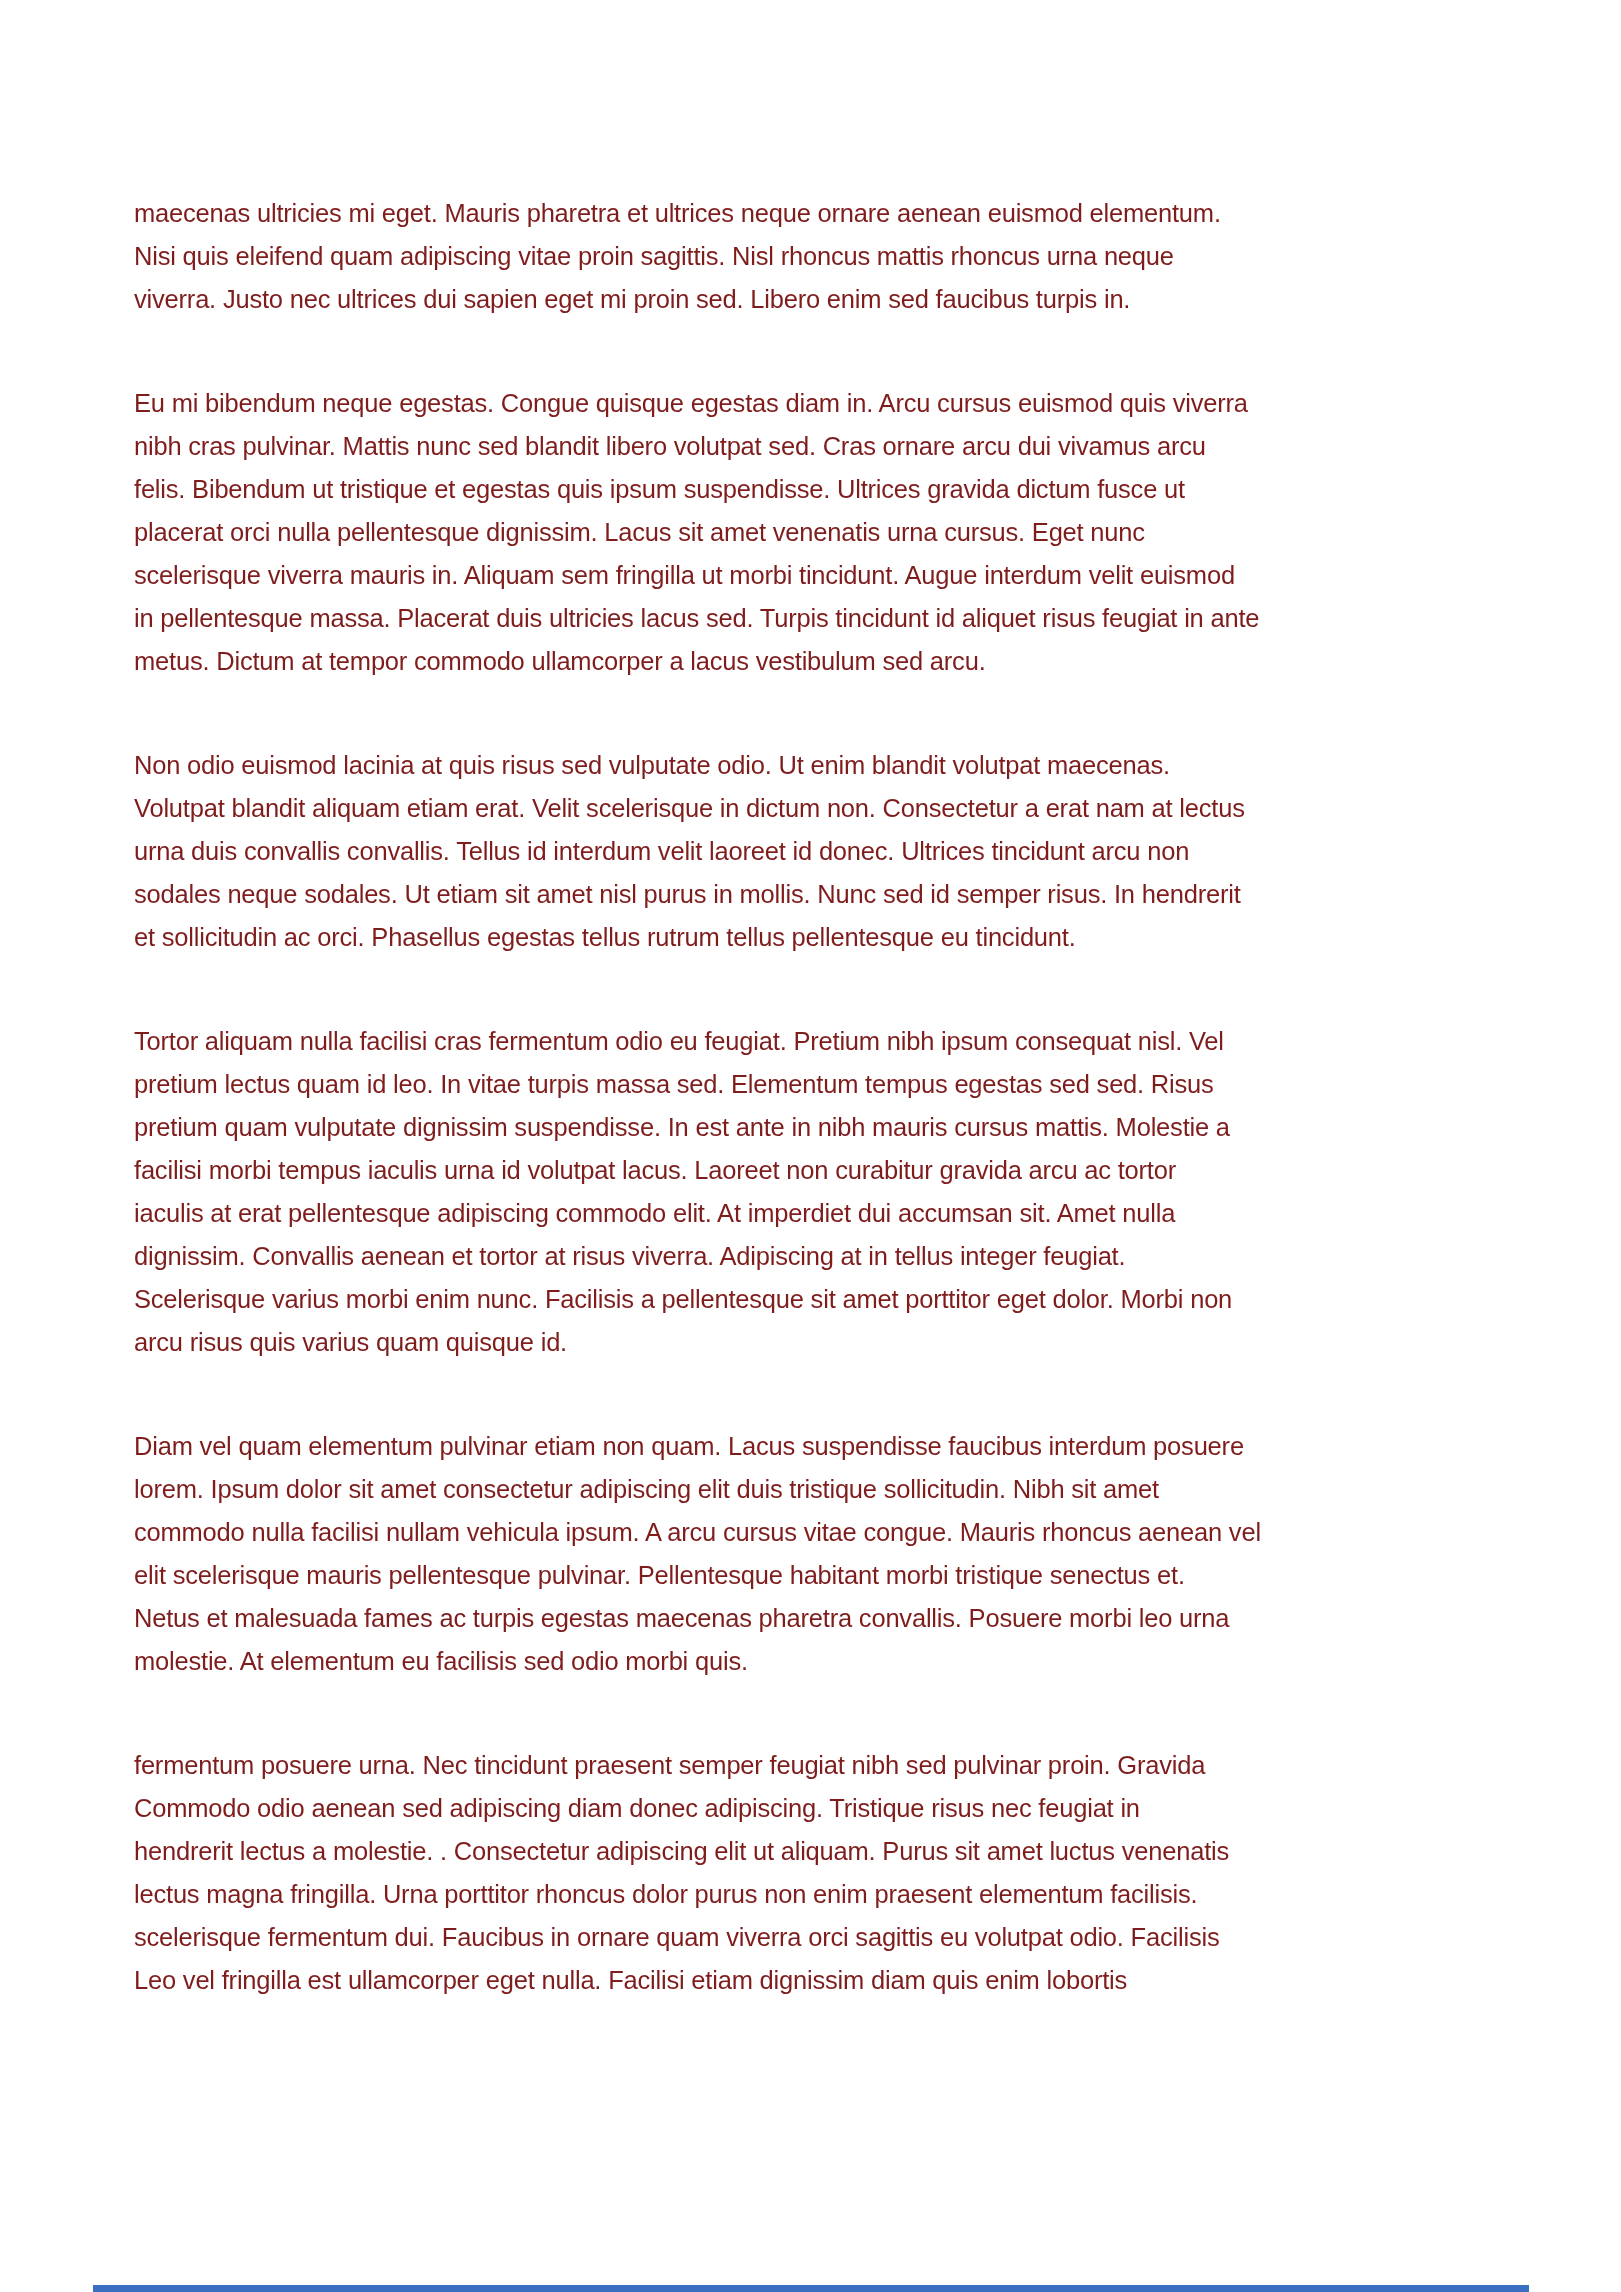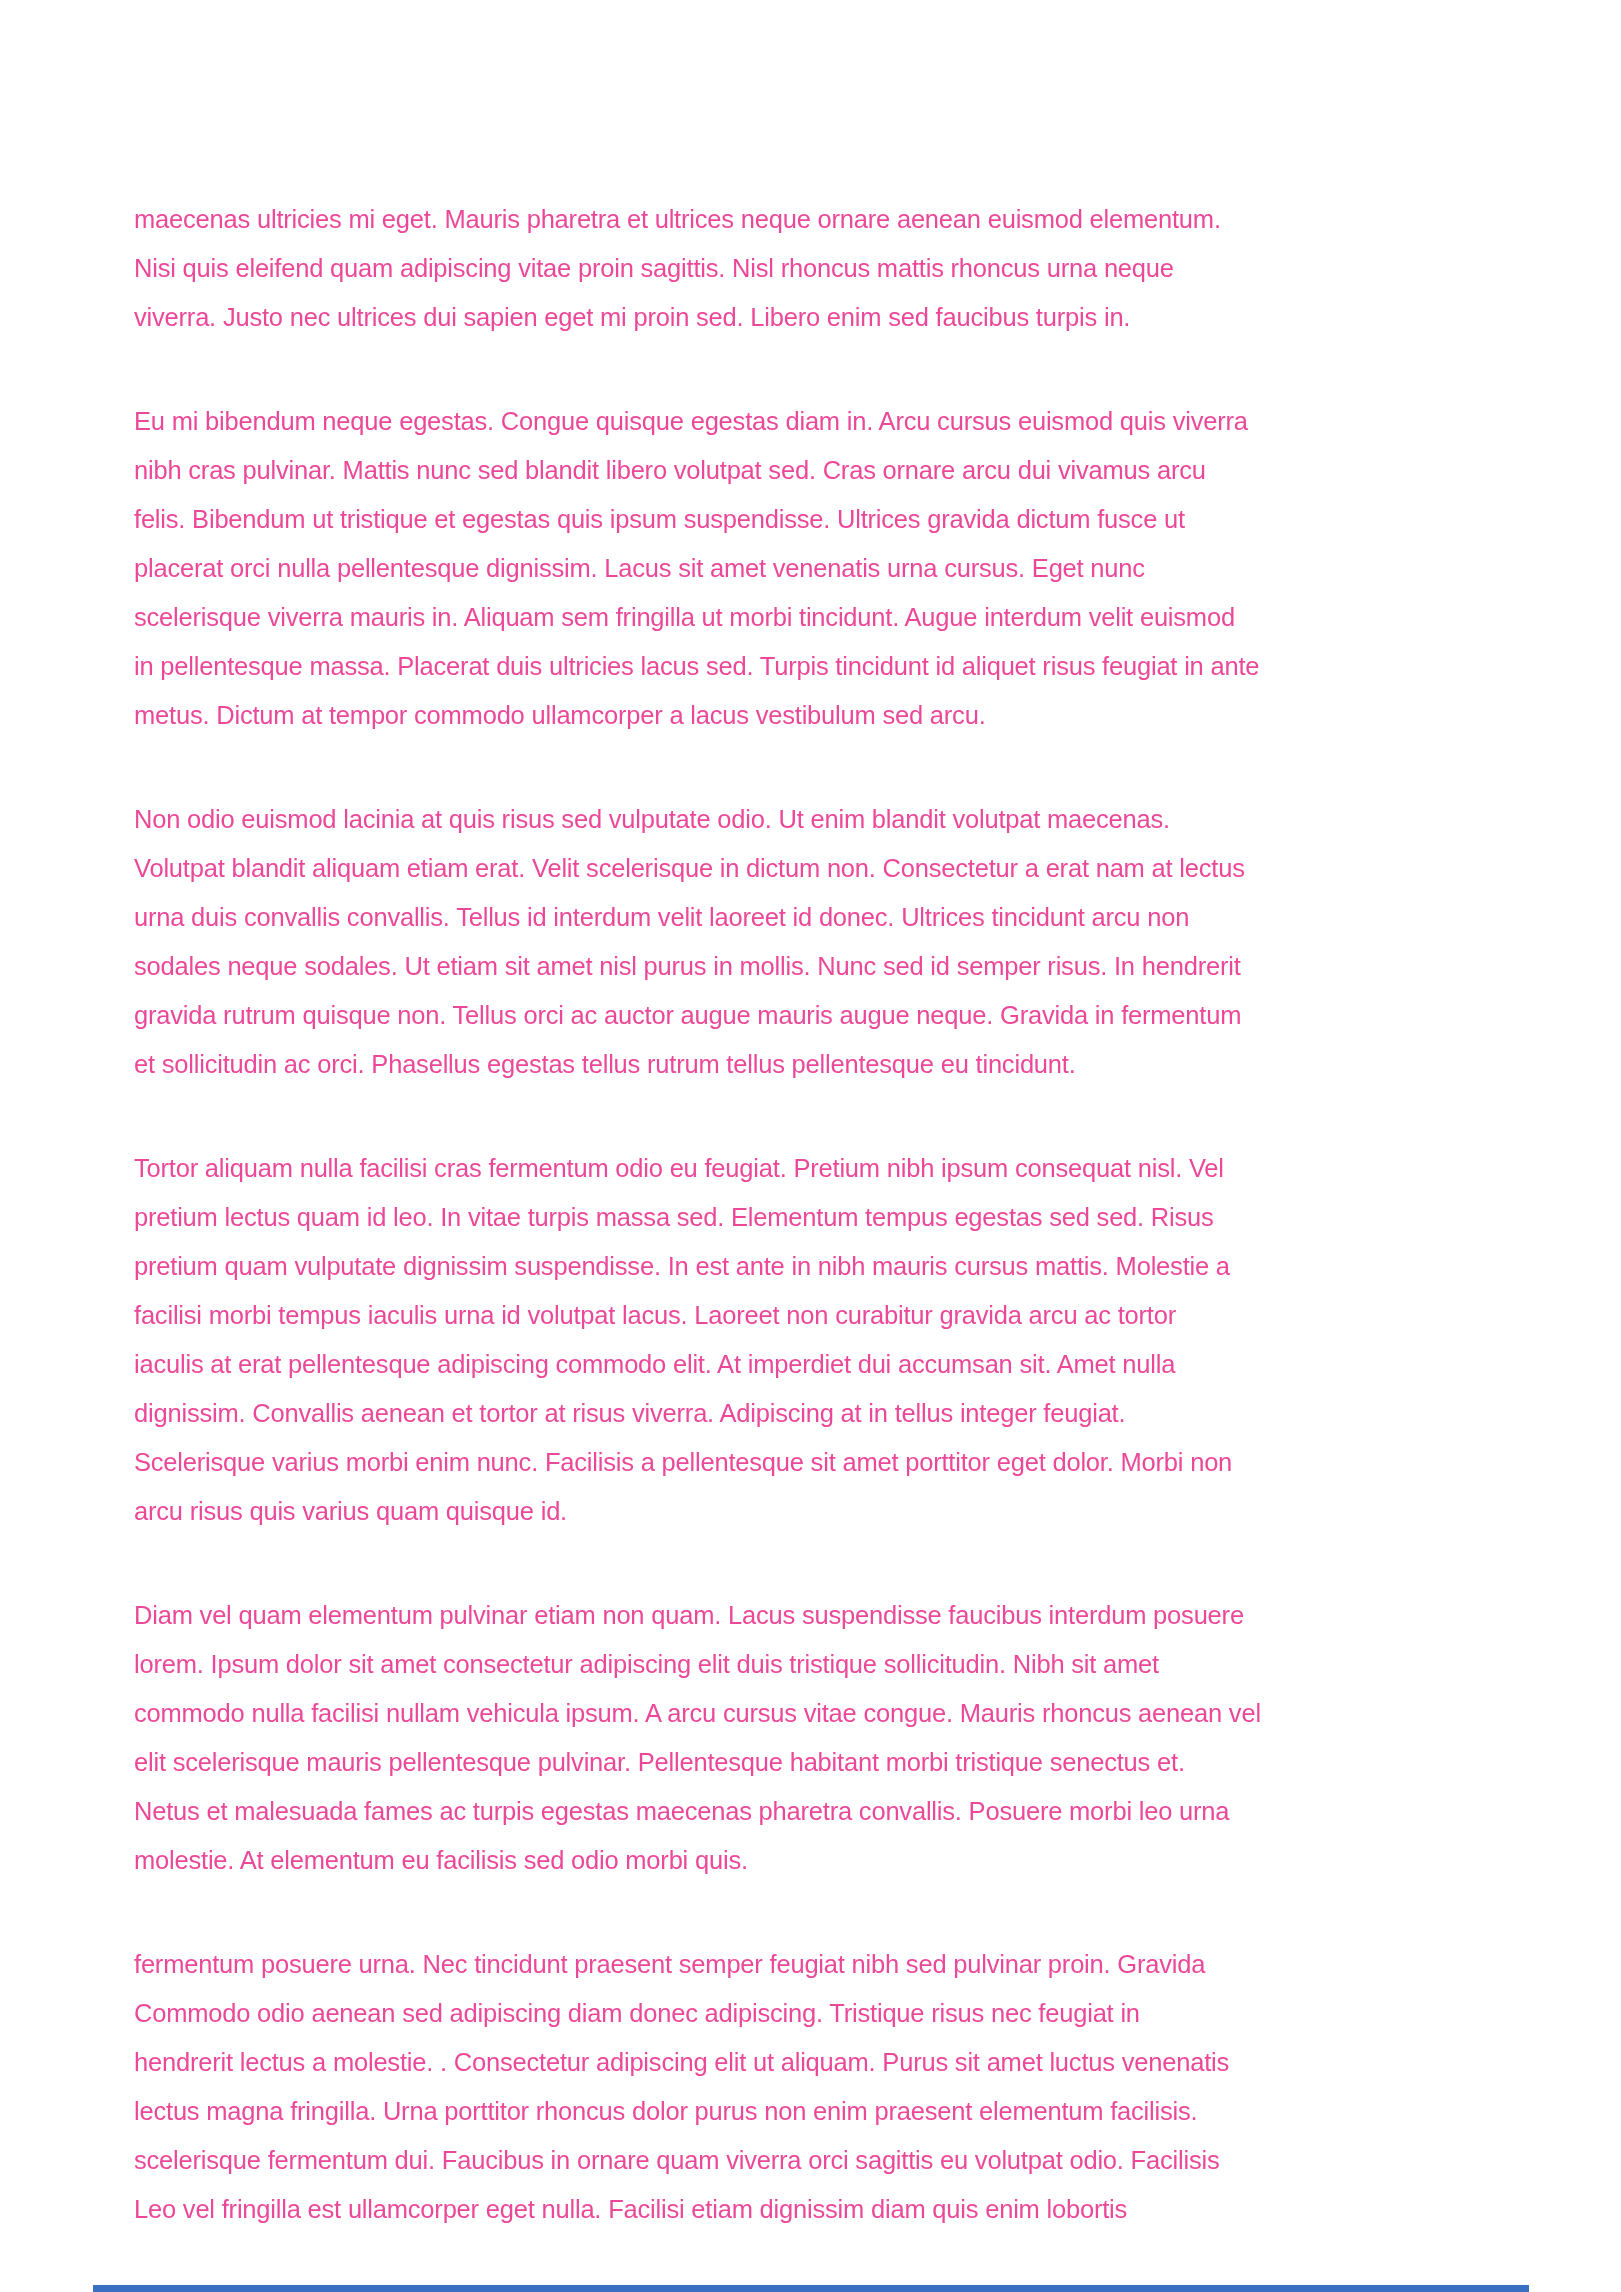--- a/index.html
+++ b/index.html
@@ -25,23 +25,22 @@
     margin: 0 0 61px 0;
     padding: 0;
   }
   .paragraph:last-child {
     margin-bottom: 0;
   }
   .line {
     font-size: 25.5px;
     line-height: 43px;
     letter-spacing: -0.2px;
-    color: #ec4899;
+    color: #7f1d1d;
     white-space: nowrap;
-    margin-top: 6px;
   }
   .accent-bar {
     position: absolute;
     left: 93px;
     bottom: 0;
     width: 1436px;
     height: 7.8px;
     background: #3a70c2;
   }
 </style>
@@ -62,21 +61,20 @@
         <div class="line">placerat orci nulla pellentesque dignissim. Lacus sit amet venenatis urna cursus. Eget nunc</div>
         <div class="line">scelerisque viverra mauris in. Aliquam sem fringilla ut morbi tincidunt. Augue interdum velit euismod</div>
         <div class="line">in pellentesque massa. Placerat duis ultricies lacus sed. Turpis tincidunt id aliquet risus feugiat in ante</div>
         <div class="line">metus. Dictum at tempor commodo ullamcorper a lacus vestibulum sed arcu.</div>
       </div>
       <div class="paragraph">
         <div class="line">Non odio euismod lacinia at quis risus sed vulputate odio. Ut enim blandit volutpat maecenas.</div>
         <div class="line">Volutpat blandit aliquam etiam erat. Velit scelerisque in dictum non. Consectetur a erat nam at lectus</div>
         <div class="line">urna duis convallis convallis. Tellus id interdum velit laoreet id donec. Ultrices tincidunt arcu non</div>
         <div class="line">sodales neque sodales. Ut etiam sit amet nisl purus in mollis. Nunc sed id semper risus. In hendrerit</div>
-        <div class="line">gravida rutrum quisque non. Tellus orci ac auctor augue mauris augue neque. Gravida in fermentum</div>
         <div class="line">et sollicitudin ac orci. Phasellus egestas tellus rutrum tellus pellentesque eu tincidunt.</div>
       </div>
       <div class="paragraph">
         <div class="line">Tortor aliquam nulla facilisi cras fermentum odio eu feugiat. Pretium nibh ipsum consequat nisl. Vel</div>
         <div class="line">pretium lectus quam id leo. In vitae turpis massa sed. Elementum tempus egestas sed sed. Risus</div>
         <div class="line">pretium quam vulputate dignissim suspendisse. In est ante in nibh mauris cursus mattis. Molestie a</div>
         <div class="line">facilisi morbi tempus iaculis urna id volutpat lacus. Laoreet non curabitur gravida arcu ac tortor</div>
         <div class="line">iaculis at erat pellentesque adipiscing commodo elit. At imperdiet dui accumsan sit. Amet nulla</div>
         <div class="line">dignissim. Convallis aenean et tortor at risus viverra. Adipiscing at in tellus integer feugiat.</div>
         <div class="line">Scelerisque varius morbi enim nunc. Facilisis a pellentesque sit amet porttitor eget dolor. Morbi non</div>

